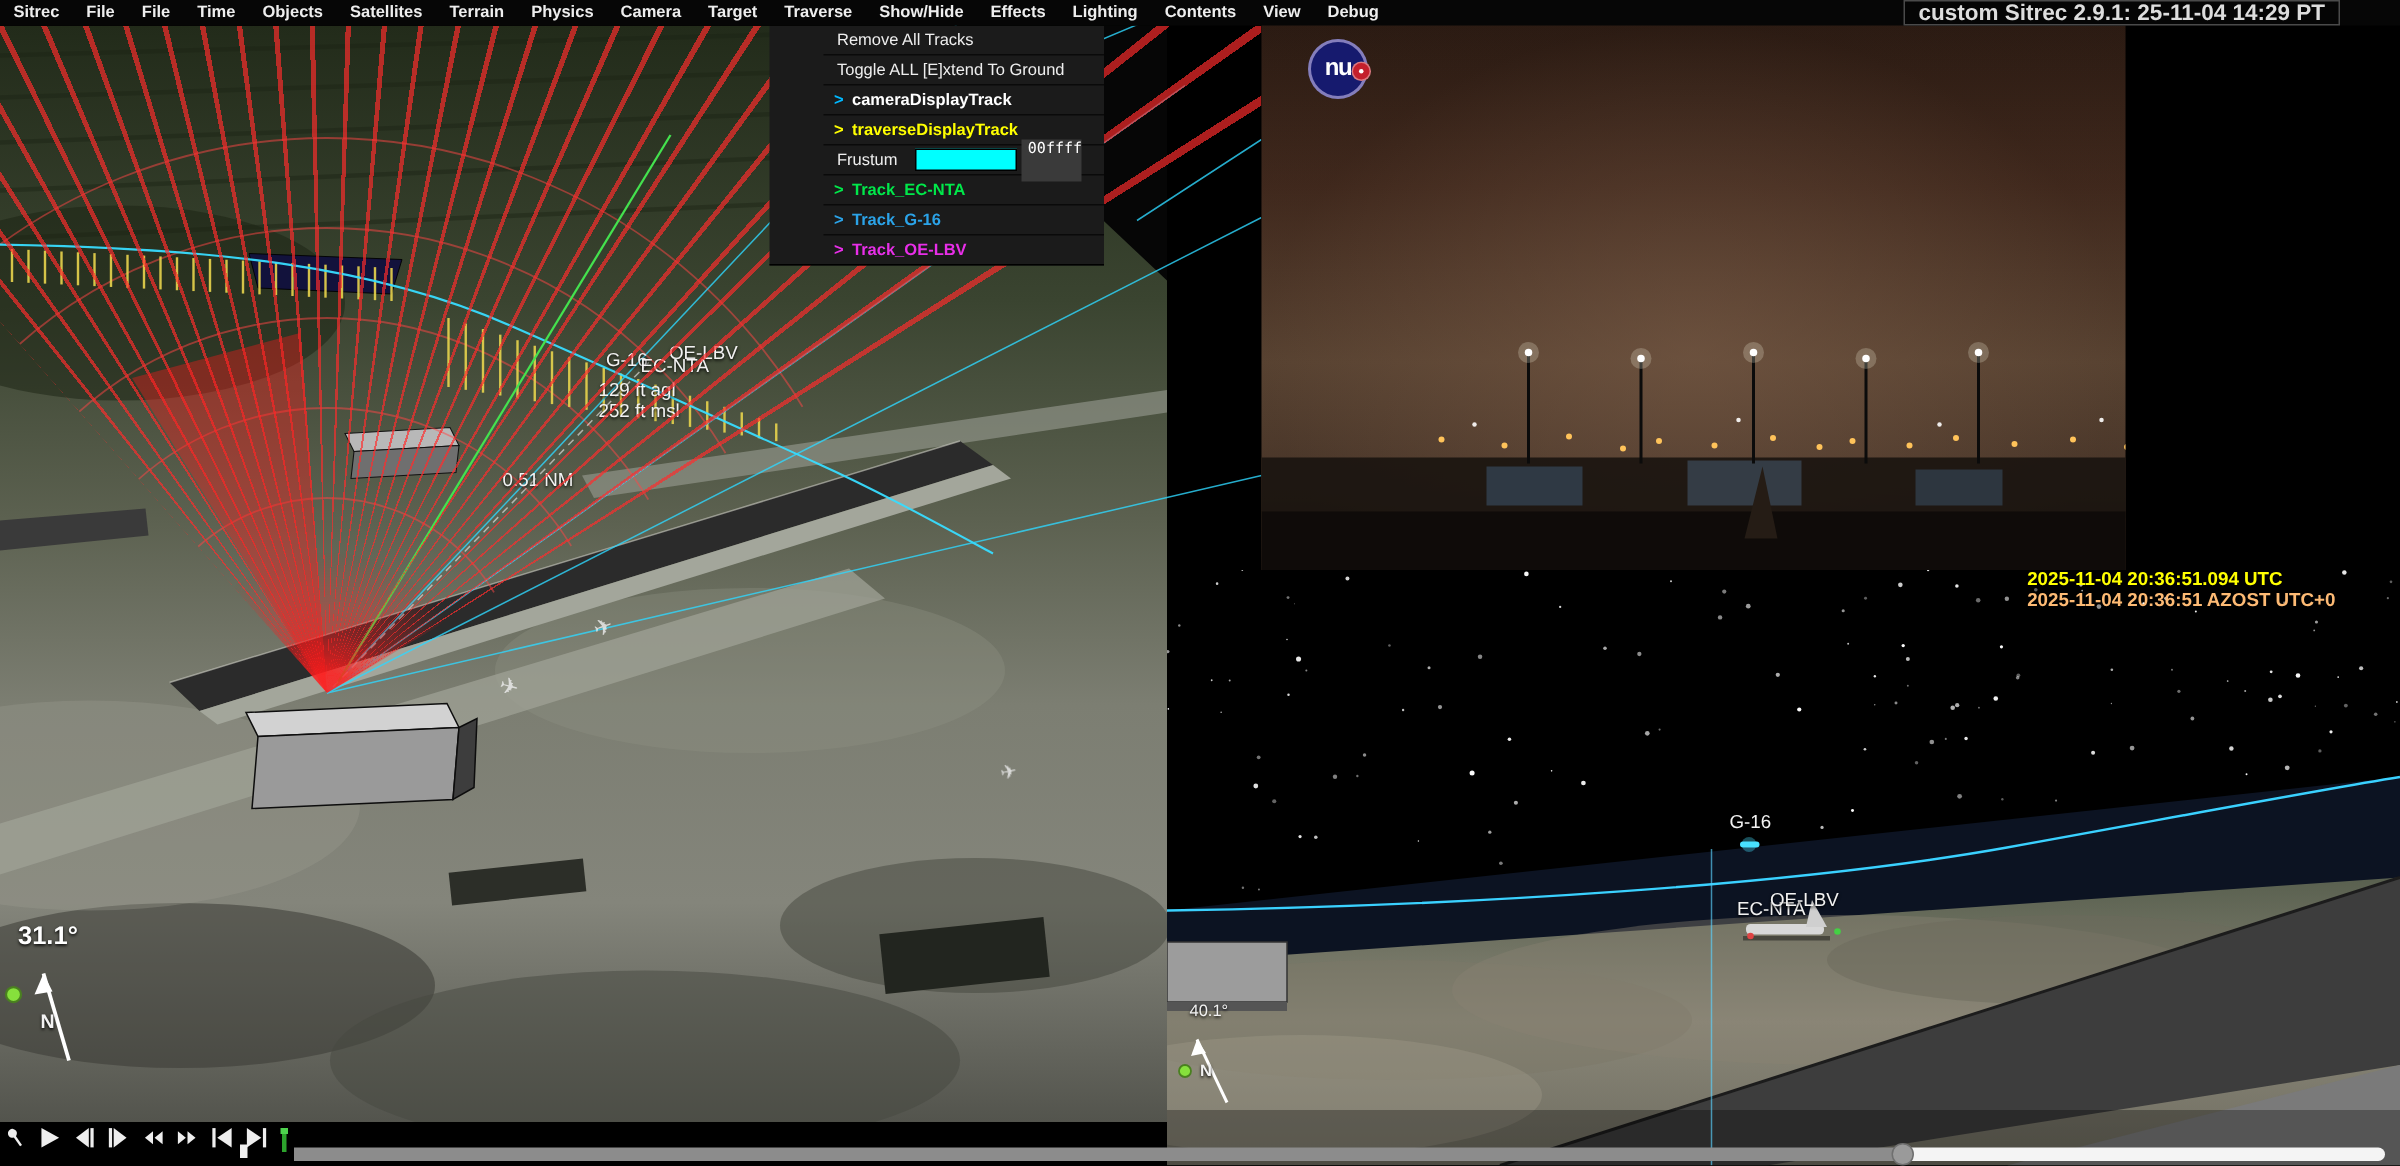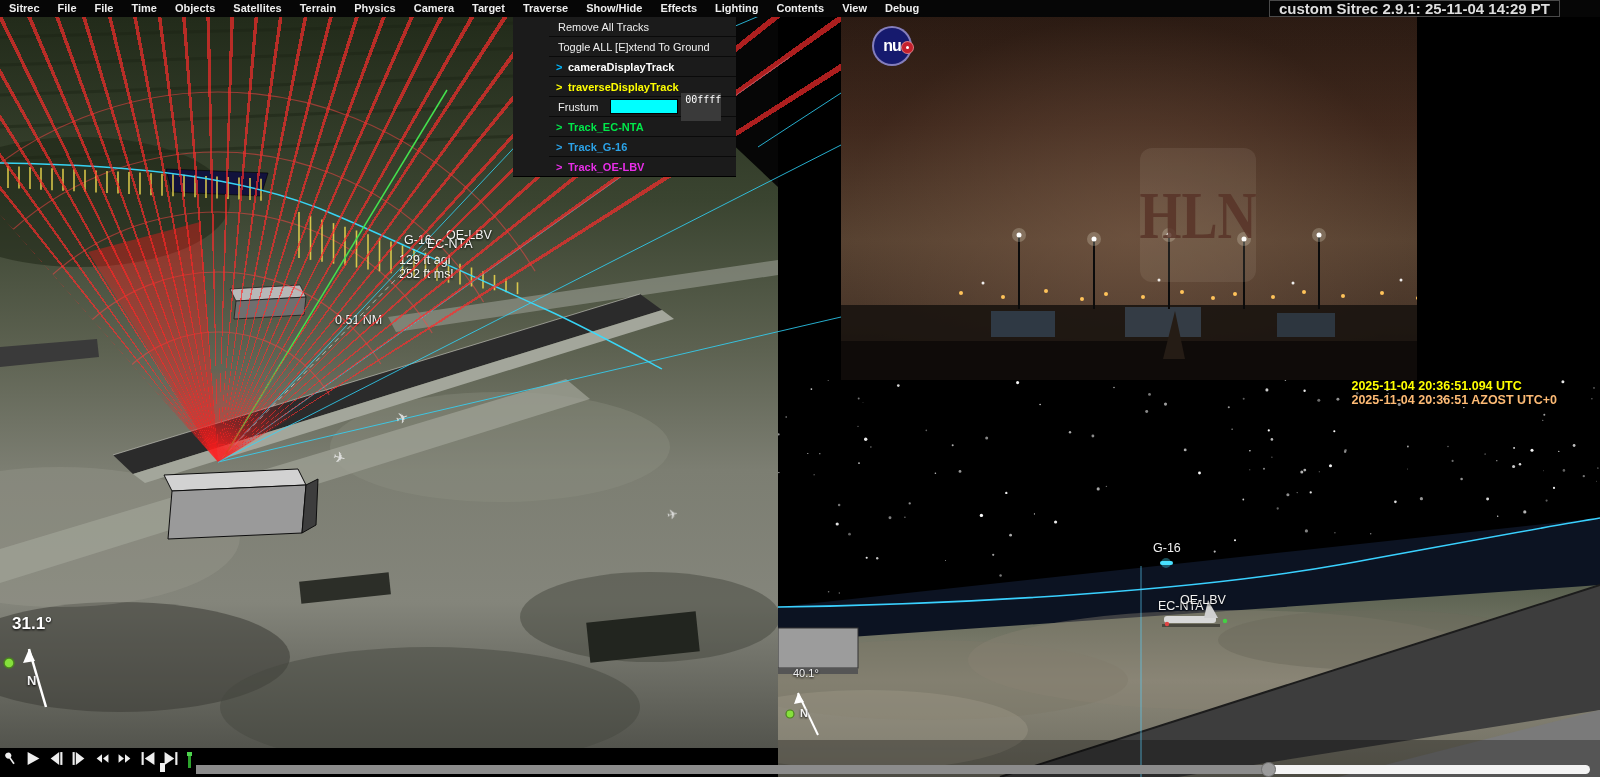--- a/index.html
+++ b/index.html
@@ -292,23 +292,20 @@
     <g fill="#fff" opacity="0.9">
       <circle cx="142" cy="268" r="1.5"></circle>
         <circle cx="318" cy="265" r="1.5"></circle>
         <circle cx="452" cy="268" r="1.5"></circle>
         <circle cx="560" cy="265" r="1.5"></circle>
     </g>
   </svg>
   <div class="nu-logo">
     <span class="nu-txt">nu</span>
     <span class="nu-badge"></span>
-  </div>
-  <div class="hln">
-    <span>HLN</span>
   </div>
 </div>
 
 <div class="night-view">
   <svg width="822" height="397" viewBox="0 0 822 397">
     <defs>
       <linearGradient id="nterr" x1="0" y1="0" x2="0" y2="1">
         <stop offset="0" stop-color="#59604f"></stop>
           <stop offset="0.5" stop-color="#8a8778"></stop>
         <stop offset="1" stop-color="#6e6c60"></stop>

